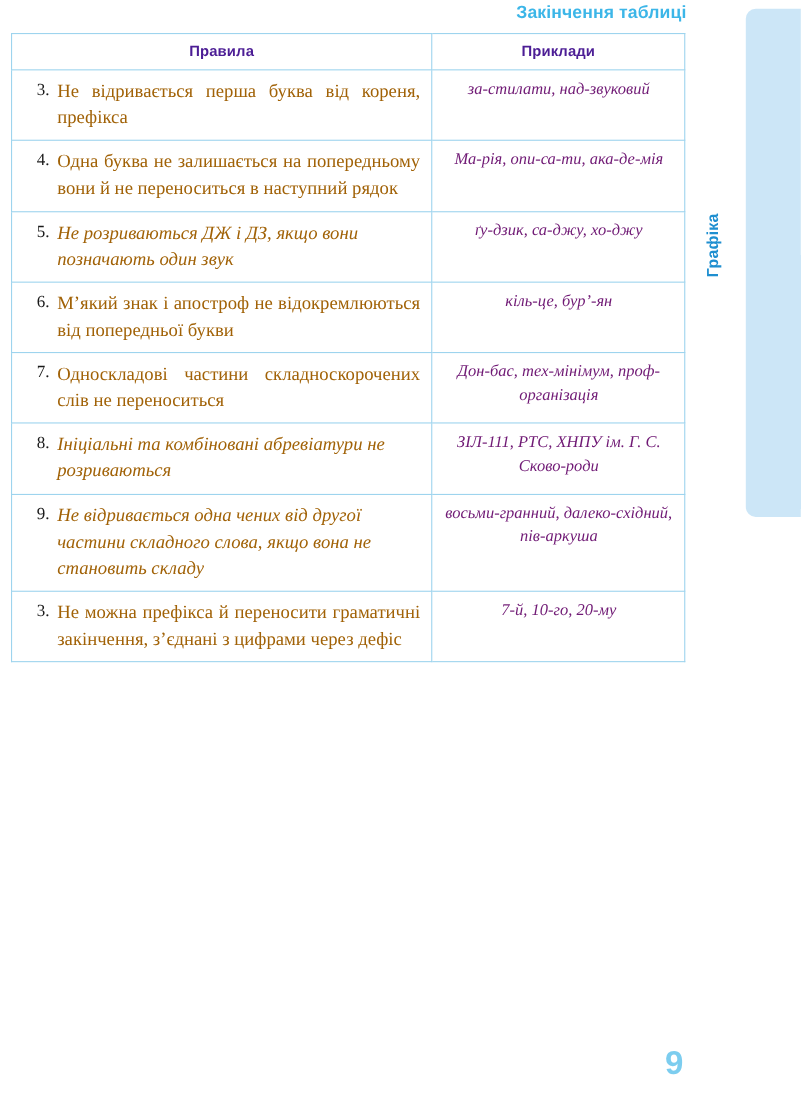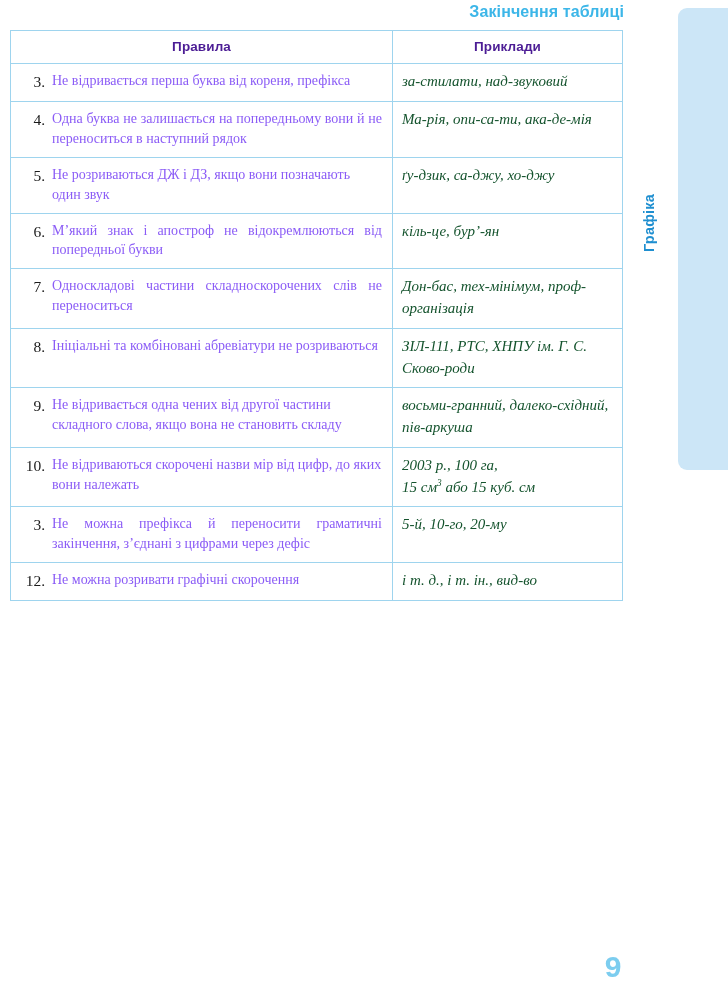--- a/index.html
+++ b/index.html
@@ -103,34 +103,35 @@
     flex: 0 0 auto;
     min-width: 26px;
     text-align: right;
     padding-right: 7px;
     font-size: 15.5px;
     line-height: 1.42;
     color: #1a1a1a;
   }
   .rule-text {
     flex: 1 1 auto;
-    font-size: 14px;
+    font-size: 17px;
     line-height: 1.42;
-    color: #8b5cf6;
+    color: #a16207;
     text-align: justify;
     hyphens: manual;
   }
-  .rule-text.nojust { text-align: left; }
+  .rule-text.nojust { text-align: left; font-style: italic; }
 
   td.example {
     padding: 7px 8px 8px 9px;
     font-style: italic;
     font-size: 15px;
     line-height: 1.45;
-    color: #14532d;
+    color: #701a75;
+    text-align: center;
   }
   td.example sup {
     font-size: 0.62em;
     vertical-align: super;
     line-height: 0;
   }
 
   
   .folio {
     position: absolute;
@@ -229,50 +230,29 @@
       <tr>
         <td class="rule">
           <div class="rule-inner">
             <span class="rule-num">9.</span>
             <span class="rule-text nojust">Не відривається одна чених від другої частини складного слова, якщо вона не становить складу</span>
           </div>
         </td>
         <td class="example">восьми-гранний, далеко-східний, пів-аркуша</td>
       </tr>
 
-      <tr>
-        <td class="rule">
-          <div class="rule-inner">
-            <span class="rule-num">10.</span>
-            <span class="rule-text nojust">Не відриваються скорочені назви мір від цифр, до яких вони належать</span>
-          </div>
-        </td>
-        <td class="example">
-          <span>2003 р., 100 га,</span><br>
-          <span>15 см<sup>3</sup> або 15 куб. см</span>
-        </td>
-      </tr>
 
       <tr>
         <td class="rule">
           <div class="rule-inner">
             <span class="rule-num">3.</span>
             <span class="rule-text">Не можна префікса й переносити граматичні закінчення, з’єднані з цифрами через дефіс</span>
           </div>
         </td>
-        <td class="example">5-й, 10-го, 20-му</td>
-      </tr>
-
-      <tr>
-        <td class="rule">
-          <div class="rule-inner">
-            <span class="rule-num">12.</span>
-            <span class="rule-text">Не можна розривати графічні скоро­чення</span>
-          </div>
-        </td>
-        <td class="example">і т. д., і т. ін., вид-во</td>
-      </tr>
+        <td class="example">7-й, 10-го, 20-му</td>
+      </tr>
+
 
     </tbody>
   </table>
 </div>
 
 <div class="folio">9</div>
 
 </body></html>

